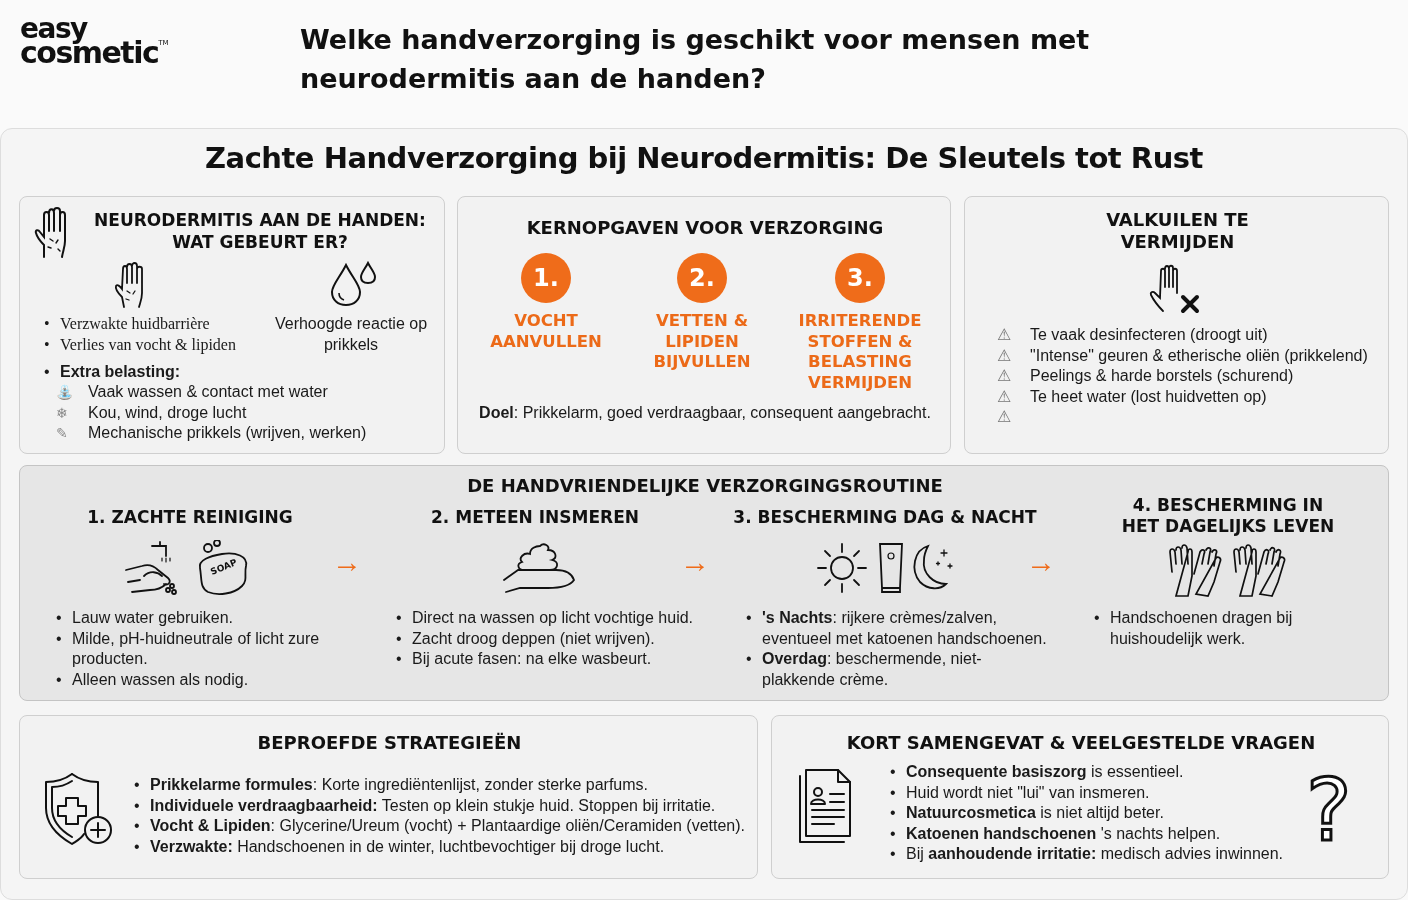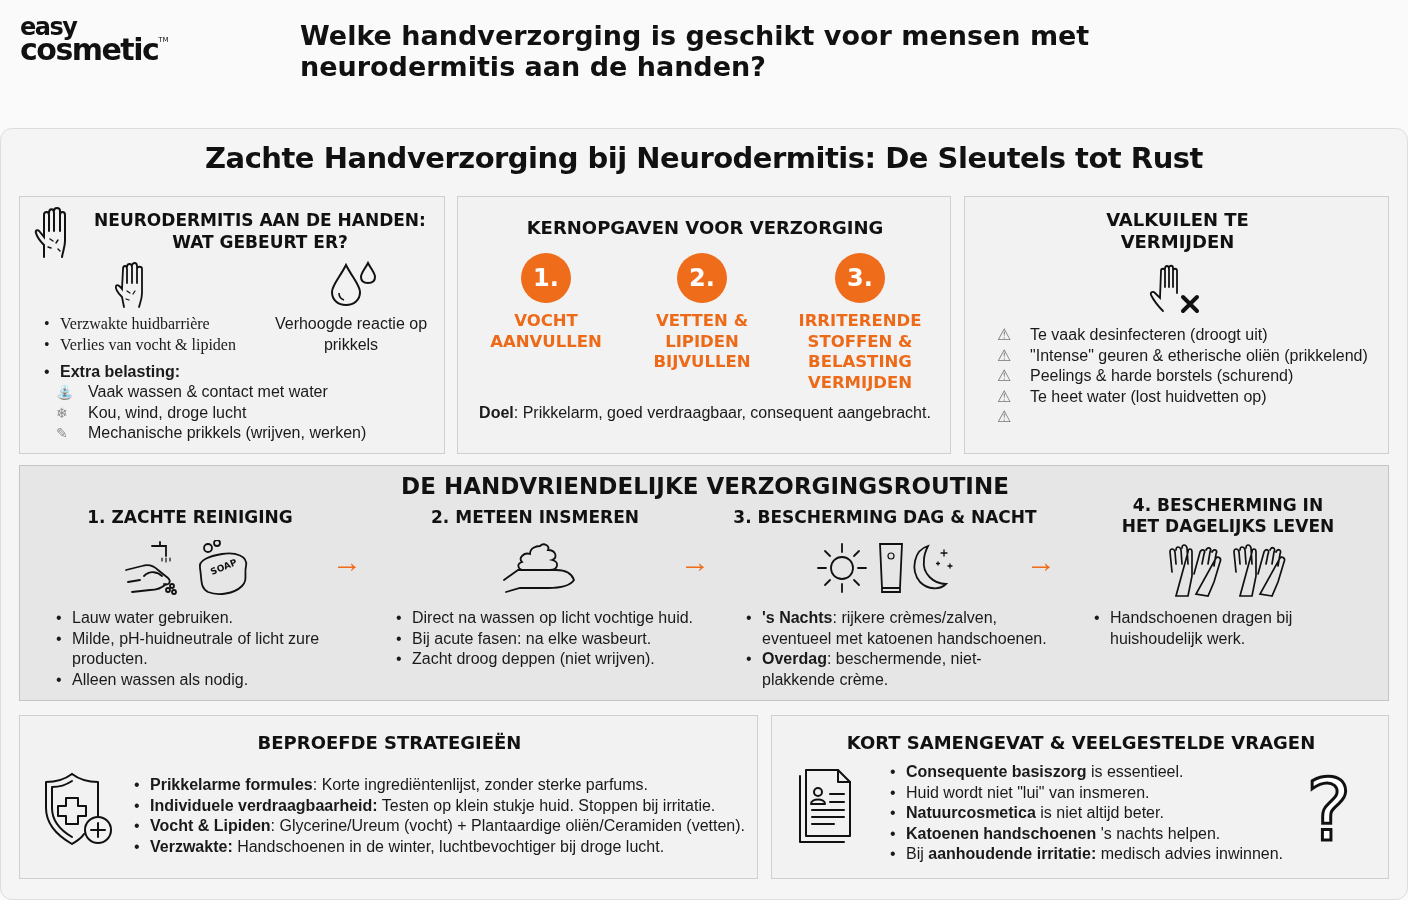--- a/index.html
+++ b/index.html
@@ -1,30 +1,30 @@
 <!DOCTYPE html>
 <html><head>
 <meta charset="utf-8">
 <style>
   * { box-sizing: border-box; margin: 0; padding: 0; }
   html, body { width: 1408px; height: 900px; background: #fafafa; overflow: hidden; }
   body { font-family: "Liberation Sans", sans-serif; color: #111; position: relative; }
 
   .logo { position: absolute; left: 20px; top: 18px; line-height: 0.82; font-family: "DejaVu Sans", sans-serif; font-weight: bold; letter-spacing: -1.5px; }
-  .logo .l1 { font-size: 24px; display: block; }
+  .logo .l1 { font-size: 28px; display: block; }
   .logo .l2 { font-size: 30px; display: block; }
   .logo .tm { font-size: 7px; letter-spacing: 0; vertical-align: top; font-weight: normal; }
 
-  .question { position: absolute; left: 300px; top: 20px; width: 820px; font-family: "DejaVu Sans", sans-serif; font-weight: bold; font-size: 27px; line-height: 31px; color: #111; }
+  .question { position: absolute; left: 300px; top: 20px; width: 820px; font-family: "DejaVu Sans", sans-serif; font-weight: bold; font-size: 27px; line-height: 39px; color: #111; }
 
   .sheet { position: absolute; left: 0; top: 128px; width: 1408px; height: 772px; background: #f5f5f5; border: 1px solid #ddd; border-radius: 12px; }
 
   .main-title { position: absolute; left: 0; top: 141px; width: 1408px; text-align: center; font-family: "DejaVu Sans", sans-serif; font-weight: bold; font-size: 29px; letter-spacing: -0.5px; }
 
-  .card { position: absolute; background: #f2f2f2; border: 1.5px solid #cfcfcf; border-radius: 0; }
+  .card { position: absolute; background: #f2f2f2; border: 1.5px solid #cfcfcf; border-radius: 8px; }
   .card-title { font-family: "DejaVu Sans", sans-serif; font-weight: bold; font-size: 17px; text-align: center; line-height: 22px; color: #111; }
 
   .txt { font-family: "Liberation Sans", sans-serif; font-size: 16px; line-height: 20.5px; color: #1a1a1a; }
   ul.bul { list-style: none; }
   ul.bul li { position: relative; padding-left: 22px; }
   ul.bul li::before { content: "•"; position: absolute; left: 6px; top: 0; }
   b { font-weight: bold; }
 
   
   #c1 { left: 19px; top: 196px; width: 426px; height: 258px; }
@@ -50,21 +50,21 @@
   
   #c3 { left: 964px; top: 196px; width: 425px; height: 258px; }
   #c3 .card-title { position: absolute; left: 0; top: 12px; width: 425px; font-size: 18px; }
   #c3 .stop { position: absolute; left: 182px; top: 66px; }
   #c3 .warn { position: absolute; left: 32px; top: 128px; }
   #c3 .warn div { display: flex; align-items: center; height: 20.5px; }
   #c3 .warn .wi { width: 33px; color: #777; font-size: 16px; }
 
   
   #routine { left: 19px; top: 465px; width: 1370px; height: 236px; background: #e6e6e6; border-color: #c4c4c4; }
-  #routine .card-title.top { position: absolute; left: 0; top: 9px; width: 1370px; font-size: 23px; }
+  #routine .card-title.top { position: absolute; left: 0; top: 9px; width: 1370px; font-size: 18px; }
   .step { position: absolute; top: 38px; }
   .step .st { font-family: "DejaVu Sans", sans-serif; font-weight: bold; font-size: 17px; line-height: 20.5px; text-align: center; color: #111; }
   .step .ico { position: absolute; }
   .step ul { position: absolute; }
   .arrow { position: absolute; top: 86px; color: #ef6c1a; font-size: 30px; line-height: 20px; }
 
   
   #c5 { left: 19px; top: 715px; width: 739px; height: 164px; }
   #c5 .card-title { position: absolute; left: 0; top: 16px; width: 739px; font-size: 18px; }
   #c5 .shield { position: absolute; left: 22px; top: 56px; }
@@ -215,22 +215,22 @@
   <div class="step" style="left:350px; width:330px">
     <div class="st" style="position:absolute; left:0; top:3px; width:330px">2. METEEN INSMEREN</div>
     <div class="ico" style="left:130px; top:36px">
       <svg width="80" height="56" viewBox="0 0 80 56" fill="none" stroke="#111" stroke-width="1.8" stroke-linecap="round">
         <path d="M40 6 C44 2 50 6 48 10 C56 10 58 18 52 20 C60 22 58 30 50 30 L24 30 C18 30 16 24 22 22 C18 18 24 12 30 14 C30 8 36 6 40 6 Z"></path>
         <path d="M4 40 L18 30 M18 30 L56 30 C66 30 72 34 74 40 C70 46 60 48 48 48 L34 48 M6 52 L20 48 L34 48"></path>
       </svg>
     </div>
     <ul class="bul txt" style="left:20px; top:104px; width:310px">
       <li>Direct na wassen op licht vochtige huid.</li>
+      <li>Zacht droog deppen (niet wrijven).</li>
       <li>Bij acute fasen: na elke wasbeurt.</li>
-      <li>Zacht droog deppen (niet wrijven).</li>
     </ul>
   </div>
 
   <div class="arrow" style="left:660px">→</div>
 
   <div class="step" style="left:700px; width:330px">
     <div class="st" style="position:absolute; left:0; top:3px; width:330px">3. BESCHERMING DAG &amp; NACHT</div>
     <div class="ico" style="left:94px; top:36px">
       <svg width="144" height="56" viewBox="0 0 144 56" fill="none" stroke="#111" stroke-width="1.8" stroke-linecap="round">
         <circle cx="28" cy="28" r="11"></circle>

